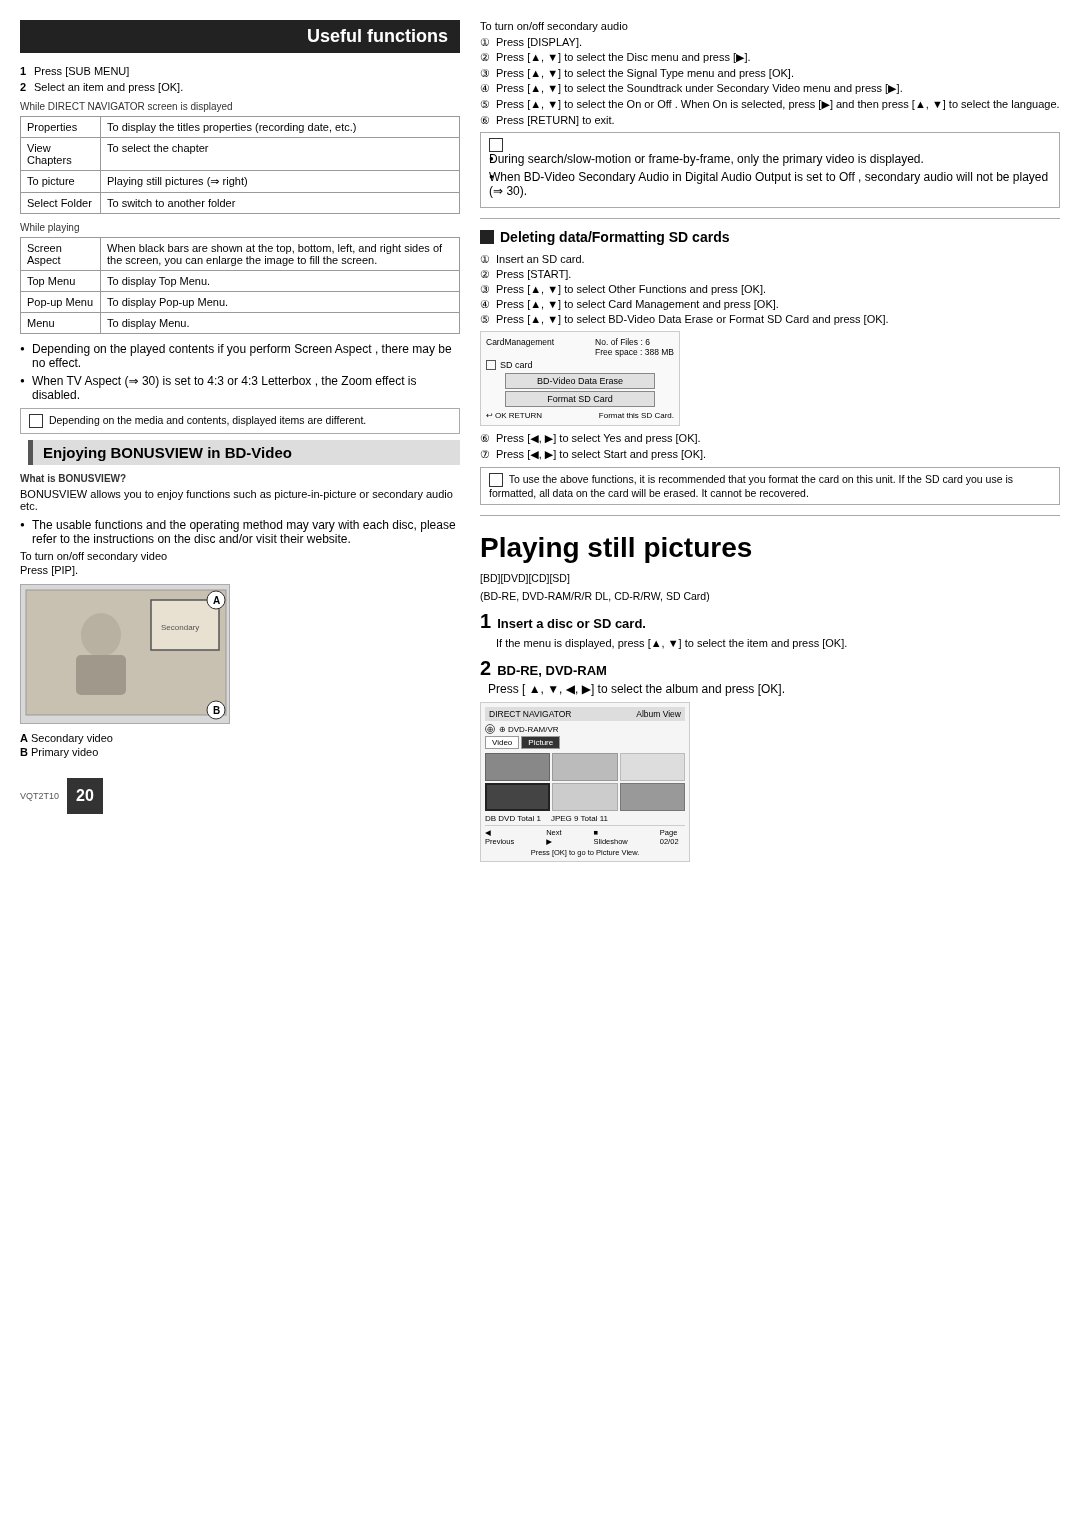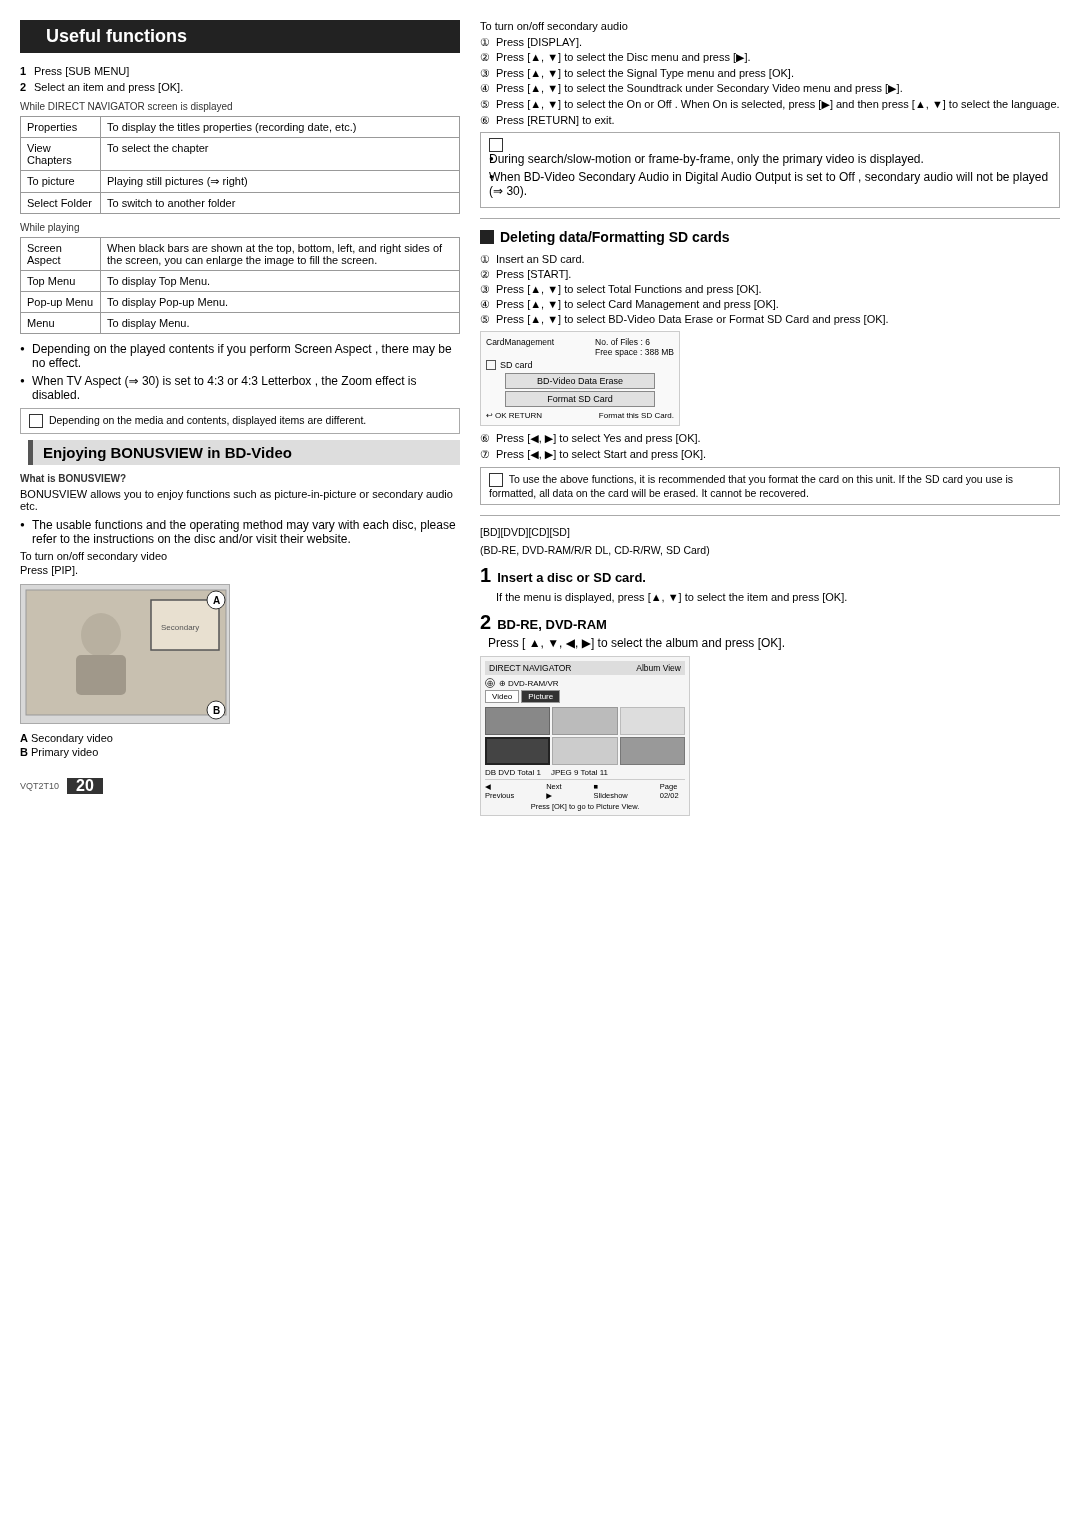--- a/index.html
+++ b/index.html
@@ -27,20 +27,21 @@
     .section-title {
       font-size: 18px;
       font-weight: bold;
       background: #222;
       color: #fff;
       padding: 6px 12px;
       margin-bottom: 12px;
       display: flex;
       align-items: center;
       gap: 8px;
+      justify-content: flex-end;
     }
     .section-title::before {
       content: '';
       display: inline-block;
       width: 6px;
       height: 100%;
       background: #555;
     }
     .subsection-title {
       font-size: 15px;
@@ -144,21 +145,21 @@
       display: flex;
       align-items: center;
       margin-top: 20px;
     }
     .page-number-box {
       background: #333;
       color: #fff;
       font-size: 16px;
       font-weight: bold;
       width: 36px;
-      height: 16px;
+      height: 36px;
       display: flex;
       align-items: center;
       justify-content: center;
     }
     .vqt-label {
       font-size: 9px;
       color: #555;
       margin-right: 8px;
     }
     .sd-screen {
@@ -389,21 +390,21 @@
         <li>
           <span class="num">①</span>
           <span>Insert an SD card.</span>
         </li>
         <li>
           <span class="num">②</span>
           <span>Press [START].</span>
         </li>
         <li>
           <span class="num">③</span>
-          <span>Press [▲, ▼] to select  Total Functions  and press [OK].</span>
+          <span>Press [▲, ▼] to select  Other Functions  and press [OK].</span>
         </li>
         <li>
           <span class="num">④</span>
           <span>Press [▲, ▼] to select  Card Management  and press [OK].</span>
         </li>
         <li>
           <span class="num">⑤</span>
           <span>Press [▲, ▼] to select  BD-Video Data Erase  or  Format SD Card  and press [OK].</span>
         </li>
       </ul>
@@ -441,20 +442,21 @@
 
       <div class="info-box">
         <span class="square-icon"></span>
         <span>To use the above functions, it is recommended that you format the card on this unit. If the SD card you use is formatted, all data on the card will be erased. It cannot be recovered.</span>
       </div>
     </div>
 
     <div class="right-divider"></div>
 
     <div>
+      <div class="big-section-title">Playing still pictures</div>
 
       <div class="playing-still-desc">[BD][DVD][CD][SD]</div>
       <div class="playing-still-desc">(BD-RE, DVD-RAM/R/R DL, CD-R/RW, SD Card)</div>
 
       <div style="display:flex; align-items:baseline; gap:6px; margin:8px 0 4px;">
         <span style="font-size:20px; font-weight:bold;">1</span>
         <span style="font-size:13px; font-weight:bold;">Insert a disc or SD card.</span>
       </div>
       <div class="sub-desc">If the menu is displayed, press [▲, ▼] to select the item and press [OK].</div>
 

